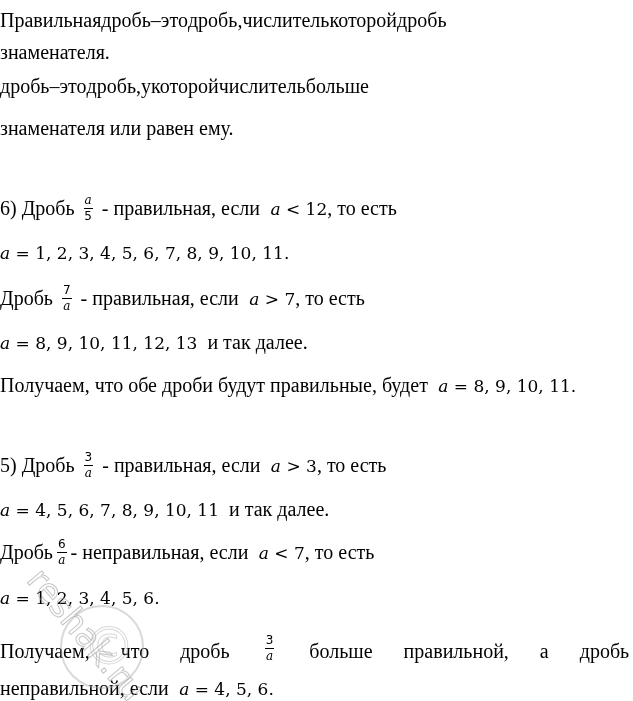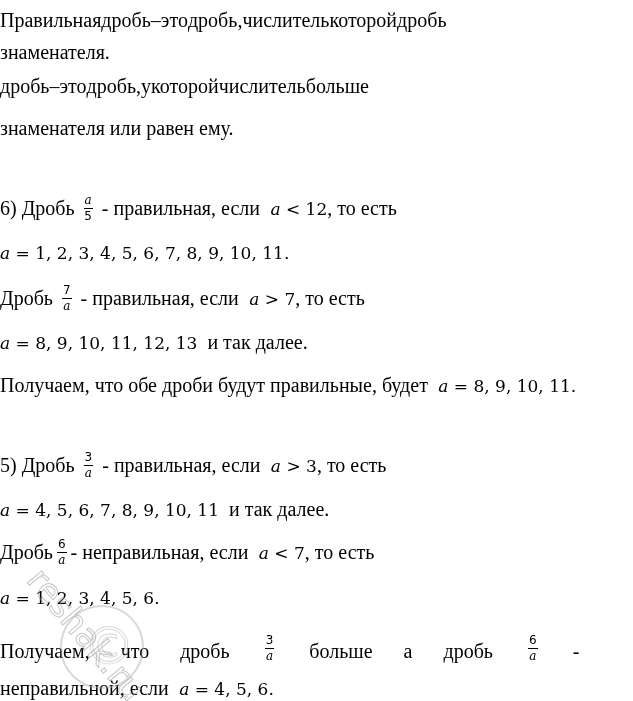--- a/index.html
+++ b/index.html
@@ -127,20 +127,21 @@
 
 <div class="line justify" style="top:636px; align-items:center;gap:31px;">
   <span>Получаем,</span>
   <span>что</span>
   <span>дробь</span>
   <span class="frac">
       <span class="num">3</span>
       <span class="den"><i>a</i></span>
     </span>
   <span>больше</span>
+  <span>правильной,</span>
   <span>а</span>
   <span>дробь</span>
   <span class="frac">
       <span class="num">6</span>
       <span class="den"><i>a</i></span>
     </span>
   <span>-</span>
 </div>
 <div class="line" style="top:676px">
   <span>неправильной, если</span>

